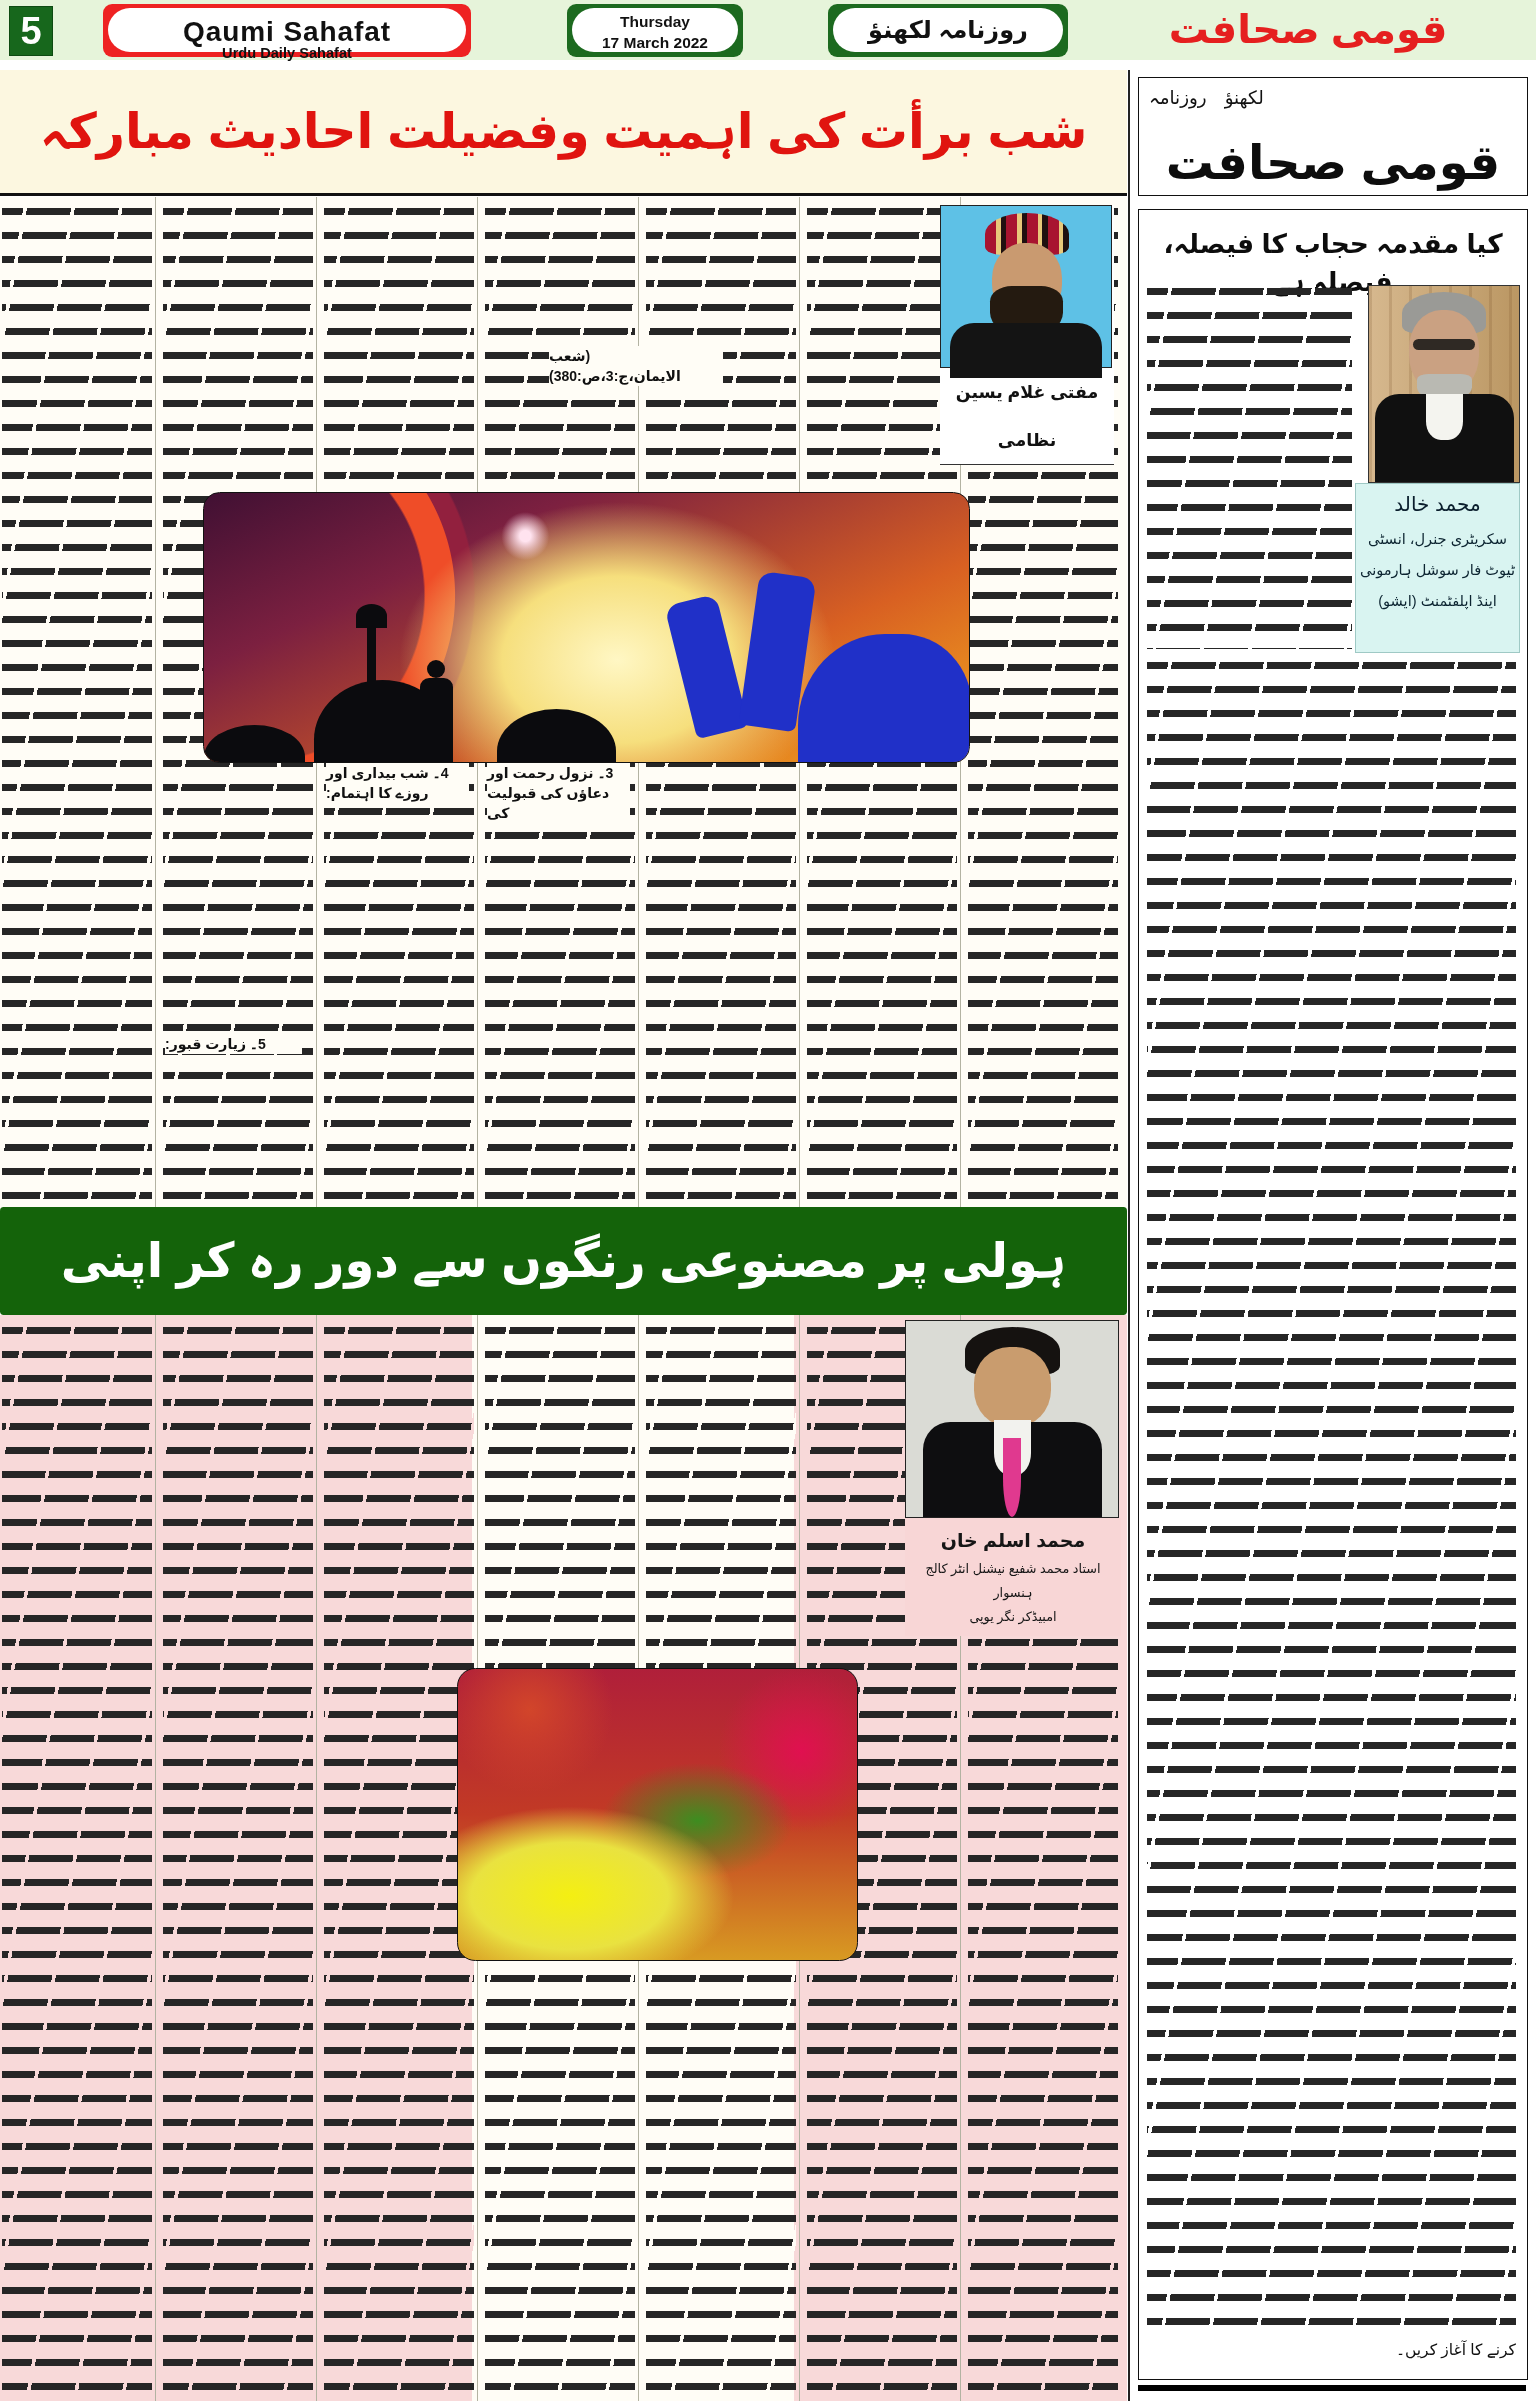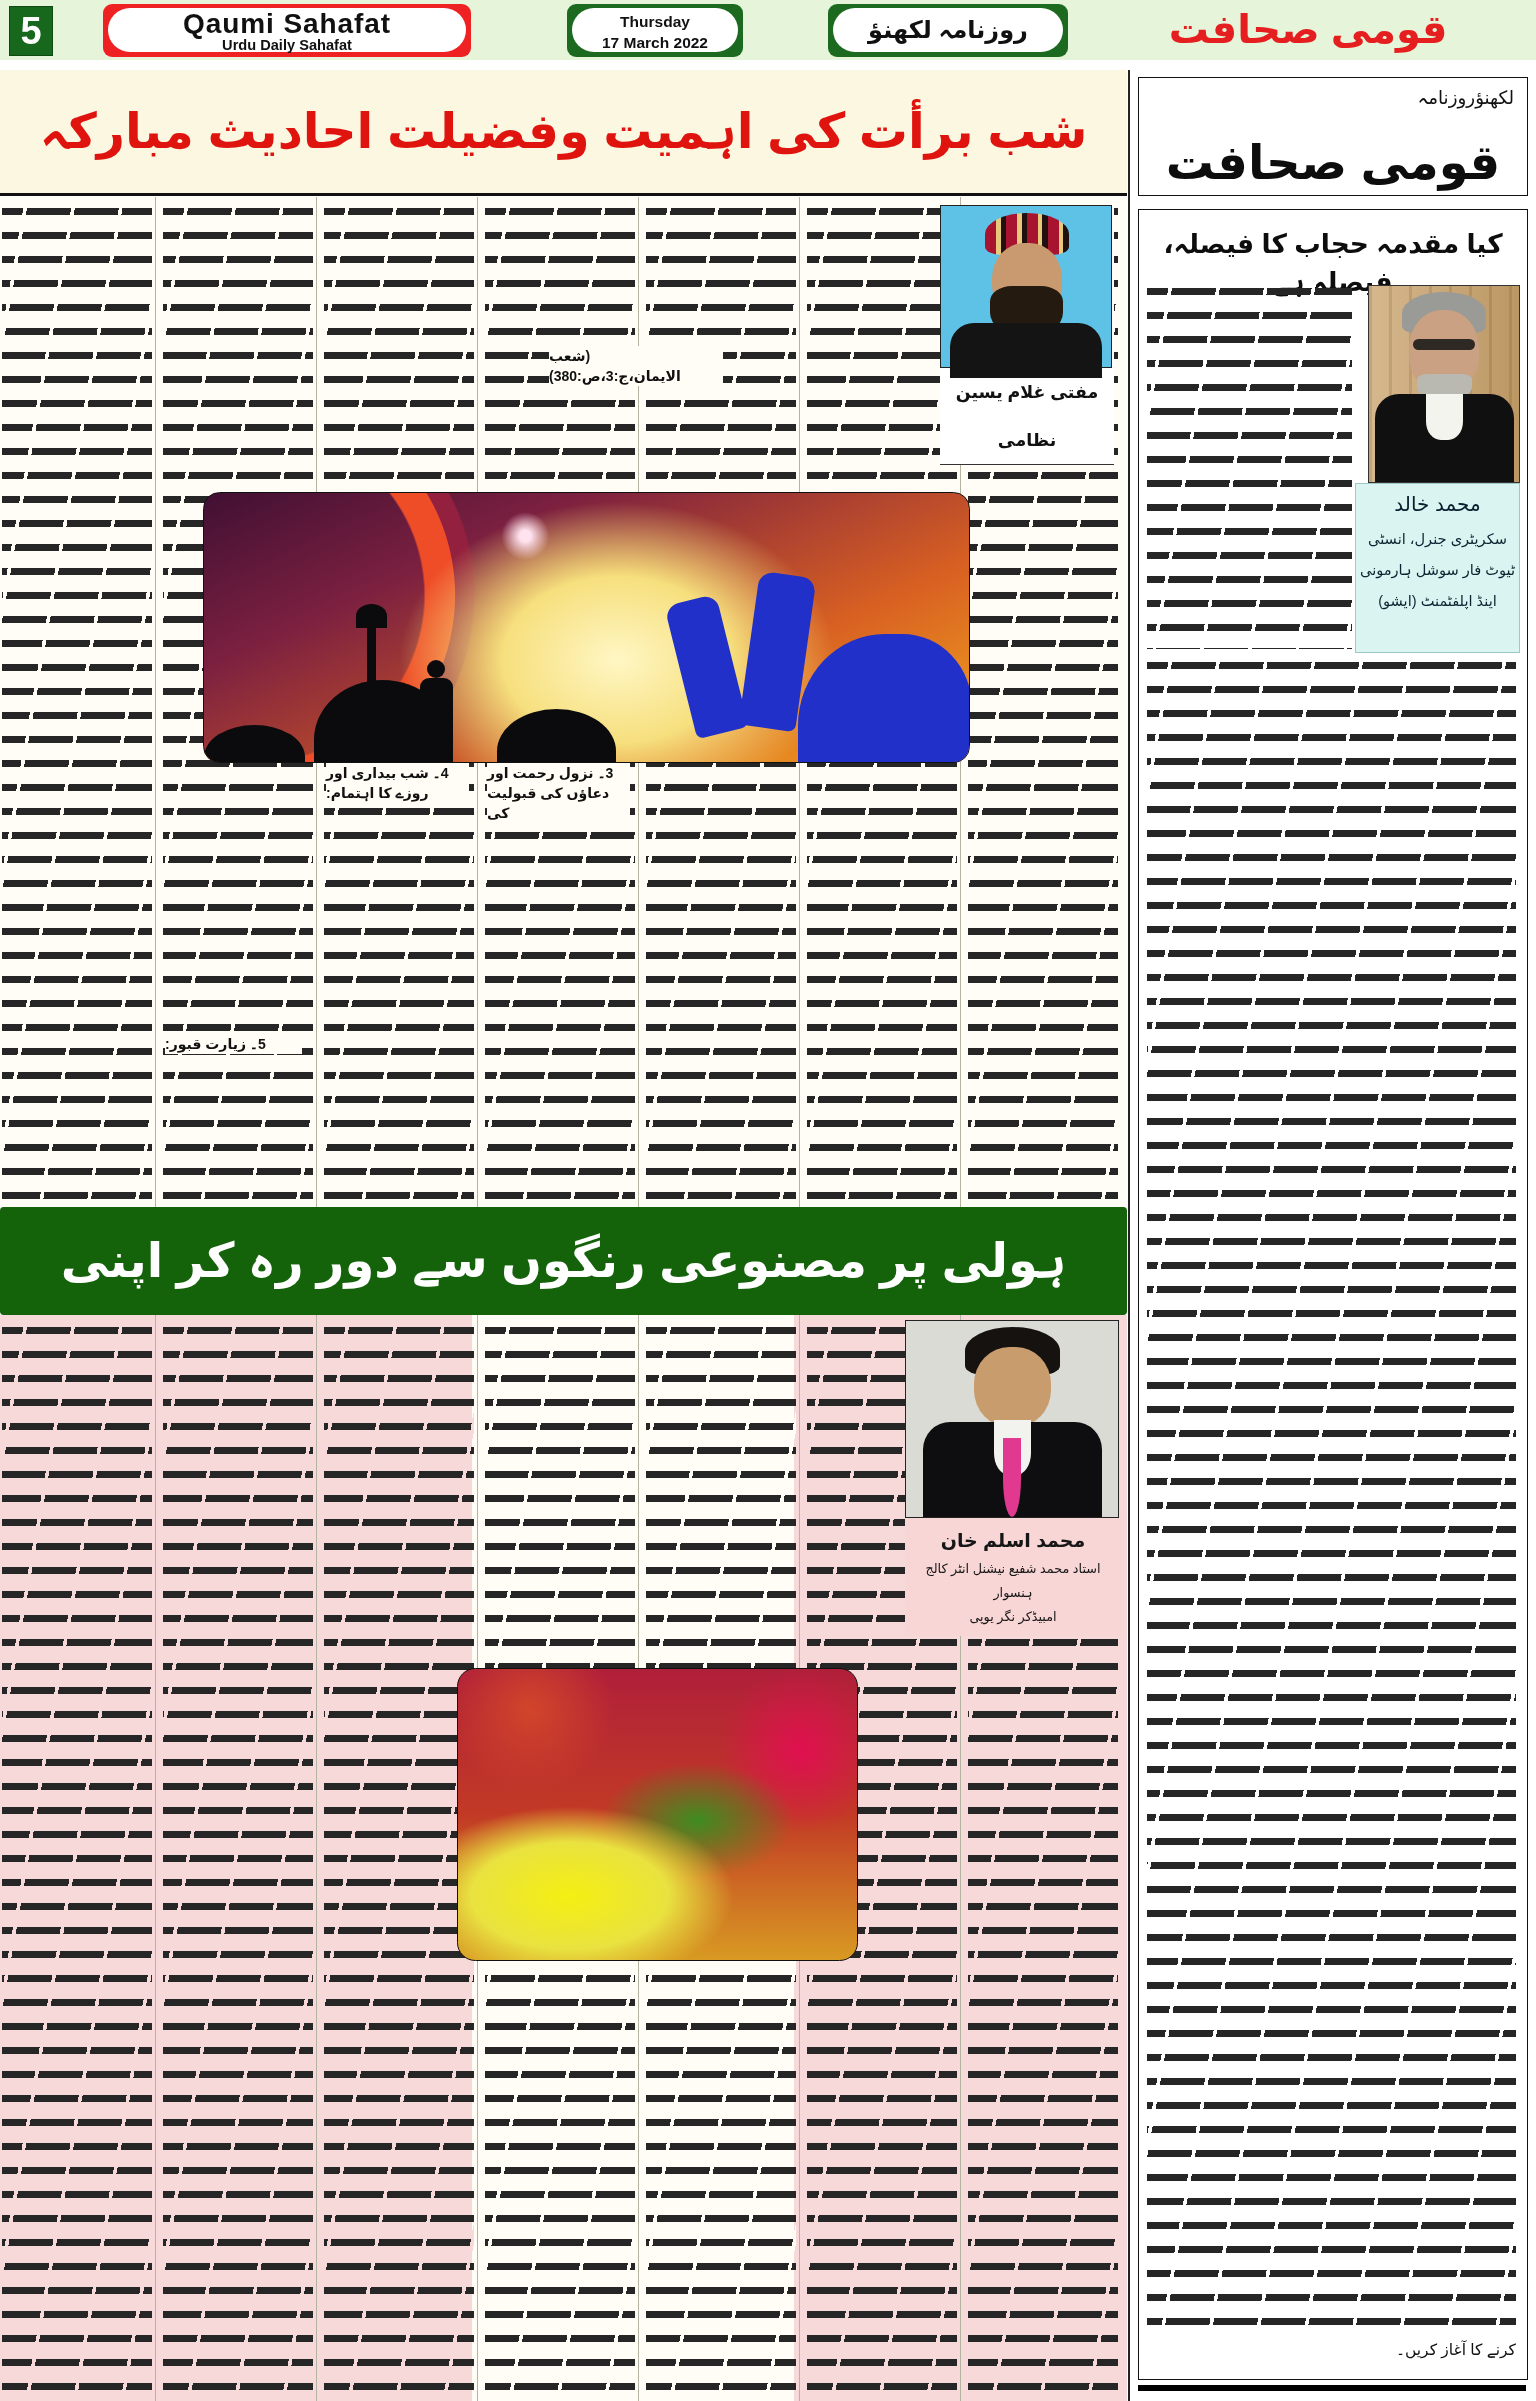--- a/index.html
+++ b/index.html
@@ -7,21 +7,21 @@
         font-family:"Liberation Sans","DejaVu Sans",sans-serif;}
   .abs{position:absolute;}
   .rtl{direction:rtl;unicode-bidi:isolate;}
   
   .topbar{left:0;top:0;width:1536px;height:60px;background:#e6f4da;}
   .pagenum{left:9.1px;top:5.5px;width:42px;height:48px;background:#17671c;color:#fff;
            font-size:38px;font-weight:bold;text-align:center;line-height:48px;border:1.8px solid #0d4a12;}
   .greenbox{background:#1c6a1f;border-radius:9.1px;}
   .whitepill{position:absolute;inset:4.6px;background:#fff;border-radius:22px;text-align:center;color:#111;}
   .logo-box{left:103px;top:3.7px;width:368px;height:53px;background:#ee2222;border-radius:9.1px;}
-  .logo-title{font-size:28px;font-weight:bold;letter-spacing:0.9px;line-height:29px;margin-top:1px;}
+  .logo-title{font-size:28px;font-weight:bold;letter-spacing:0.9px;line-height:29px;margin-top:9px;}
   .logo-sub{font-size:14.6px;font-weight:bold;line-height:15.5px;}
   .date-box{left:547px;top:3.7px;width:176px;height:53px;margin-left:20px;}
   .date-line{font-size:15.5px;font-weight:bold;line-height:21px;}
   .roz-box{left:828px;top:3.7px;width:240px;height:53px;}
   .roz-text{font-size:24px;font-weight:bold;line-height:44px;}
   .masthead-red{left:1125px;top:1.8px;width:366px;height:55px;color:#e51f1f;font-size:40px;
                 font-weight:bold;text-align:center;line-height:55px;}
   
   .headline1{left:0;top:70px;width:1127px;height:123px;background:#fcf7e0;color:#e0140f;
              font-size:49px;font-weight:bold;text-align:center;line-height:123px;}
@@ -74,21 +74,21 @@
        radial-gradient(circle 110px at 86% 28%, #e01050 0%, rgba(224,16,80,0) 75%),
        radial-gradient(circle 119px at 18% 14%, #d2452a 0%, rgba(210,69,42,0) 70%),
        linear-gradient(180deg,#b01f3a 0%,#c23a25 50%,#d89a22 100%);}
   
   .headline2{left:0;top:1207px;width:1127px;height:108px;background:#14630a;color:#ffffff;
              font-size:48px;font-weight:bold;text-align:center;line-height:108px;border-radius:3.7px;}
   
   .divider{left:1128px;top:70px;width:1.8px;height:2332px;background:#222;}
   .mast-box{left:1138px;top:77px;width:388px;height:117px;border:1.8px solid #111;background:#fff;}
   .mast-top{position:absolute;top:9.1px;left:10px;right:12.8px;display:flex;flex-direction:row-reverse;
-            justify-content:flex-end;font-size:18.3px;color:#111;}
+            justify-content:flex-start;font-size:18.3px;color:#111;gap:18px;}
   .mast-main{position:absolute;bottom:5.5px;left:0;right:0;text-align:center;font-size:48px;
              font-weight:bold;color:#0d0d0d;line-height:55px;}
   .side-box{left:1138px;top:209px;width:388px;height:2169px;border:1.8px solid #111;background:#fff;}
   .side-headline{position:absolute;top:14.6px;left:5.5px;right:5.5px;text-align:center;font-size:26.5px;
                  font-weight:bold;color:#0d0d0d;line-height:38px;}
   .side-sim{--paper:#ffffff;}
   .side-last{left:1147px;top:2337px;width:369px;height:25.6px;background:#fff;font-size:15.5px;
              color:#111;text-align:right;line-height:25.6px;}
   .side-bottom-rule{left:1138px;top:2385px;width:388px;height:6.4px;background:#000;}
 </style>

